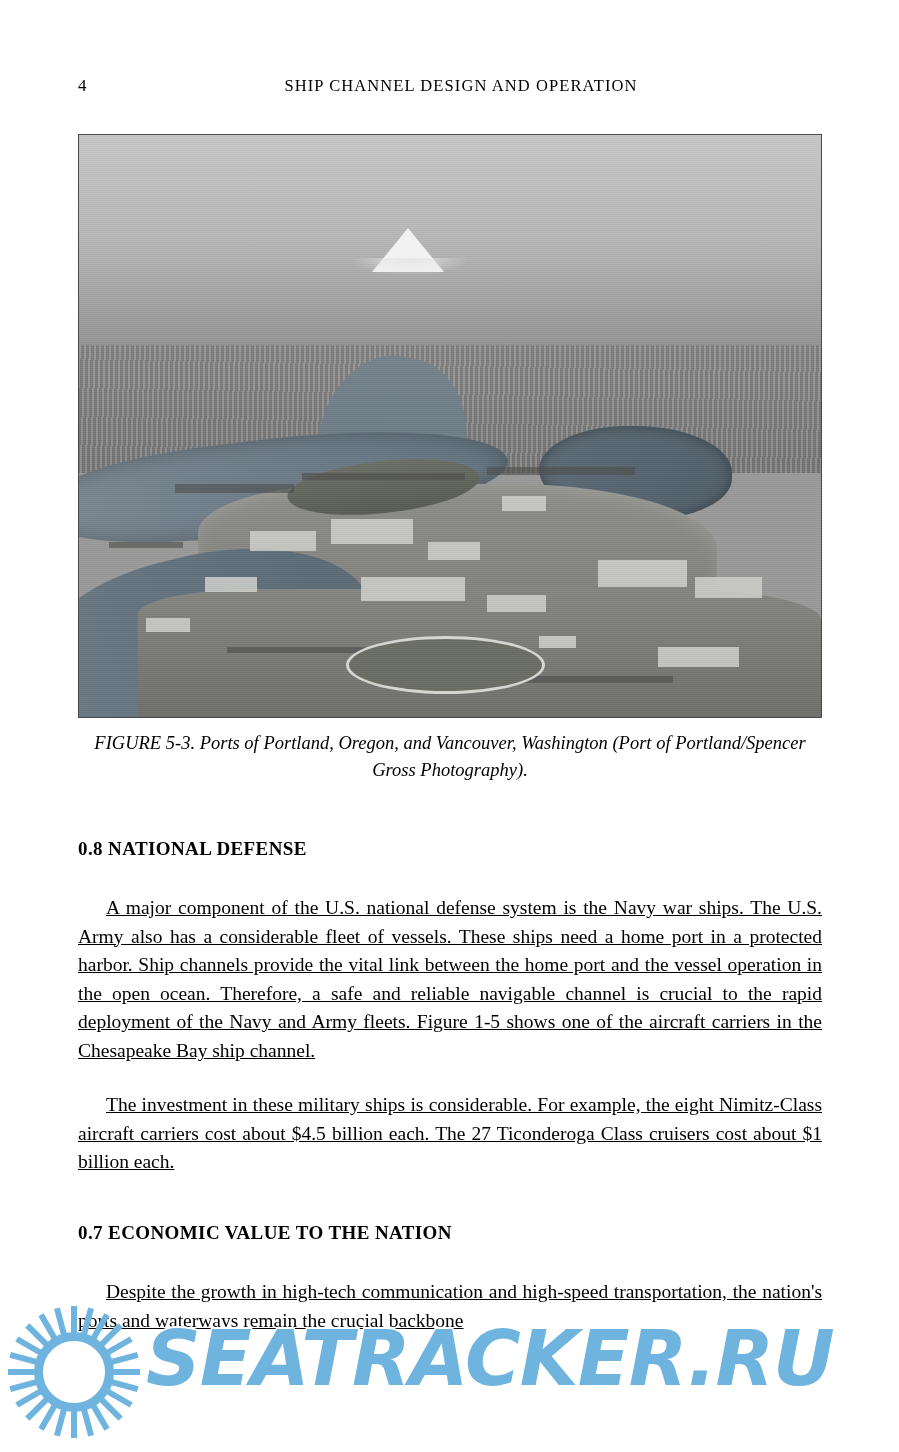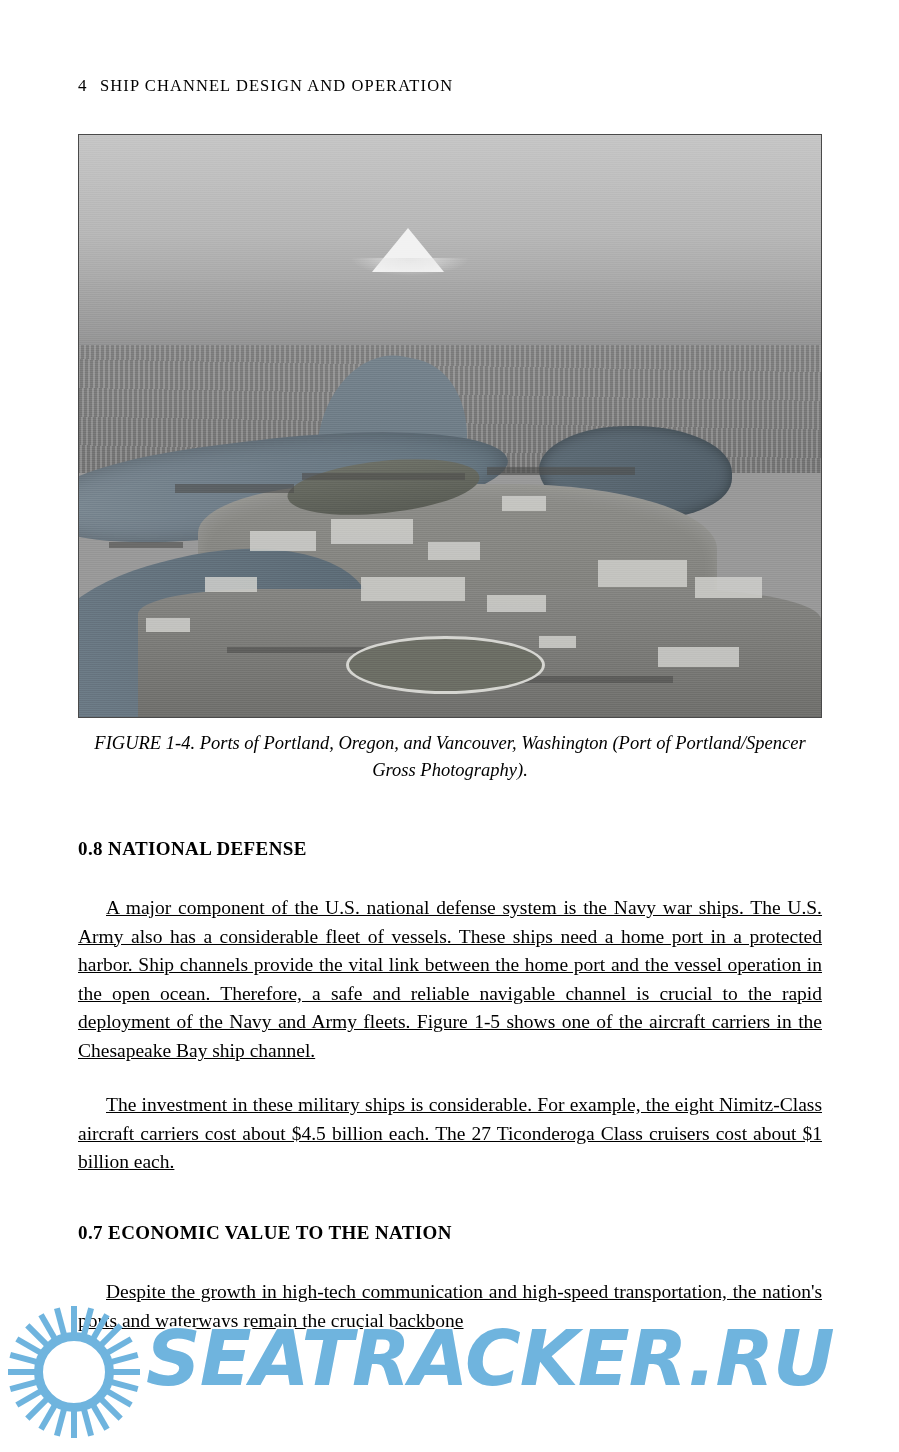--- a/index.html
+++ b/index.html
@@ -36,21 +36,21 @@
     left: 0;
     top: 0;
     font-size: 17px;
     letter-spacing: 0.3px;
   }
   .head-title {
     position: absolute;
     left: 0;
     top: 0;
     width: 744px;
-    text-align: left;
+    text-align: center;
     font-size: 16.5px;
     letter-spacing: 1.1px;
     padding-left: 22px;
     box-sizing: border-box;
   }
 
   
   .figure-wrap {
     position: absolute;
     left: 78px;
@@ -336,21 +336,21 @@
         <div class="dk" style="left:55%;top:57%;width:20%;height:1.4%;"></div>
         <div class="dk" style="left:20%;top:88%;width:26%;height:1%;"></div>
         <div class="dk" style="left:46%;top:93%;width:34%;height:1.2%;"></div>
         <div class="dk" style="left:4%;top:70%;width:10%;height:1%;"></div>
       </div>
       <div class="oval-track"></div>
       <div class="grain"></div>
     </div>
   </div>
 
-  <div class="caption">FIGURE 1-4. Ports of Portland, Oregon, and Vancouver, Washington (Port of Portland/Spencer Gross Photography).</div>
+  <div class="caption">FIGURE 5-3. Ports of Portland, Oregon, and Vancouver, Washington (Port of Portland/Spencer Gross Photography).</div>
 
   <div class="sec-head" id="sec13">0.8  NATIONAL DEFENSE</div>
   <div class="para indent" id="p1">A major component of the U.S. national defense system is the Navy war ships. The U.S. Army also has a considerable fleet of vessels. These ships need a home port in a protected harbor. Ship channels provide the vital link between the home port and the vessel operation in the open ocean. Therefore, a safe and reliable navigable channel is crucial to the rapid deployment of the Navy and Army fleets. Figure 1-5 shows one of the aircraft carriers in the Chesapeake Bay ship channel.</div>
   <div class="para indent" id="p2">The investment in these military ships is considerable. For example, the eight Nimitz-Class aircraft carriers cost about $4.5 billion each. The 27 Ticonderoga Class cruisers cost about $1 billion each.</div>
 
   <div class="sec-head" id="sec14">0.7  ECONOMIC VALUE TO THE NATION</div>
   <div class="para indent" id="p3">Despite the growth in high-tech communication and high-speed transportation, the nation's ports and waterways remain the crucial backbone</div>
 
   <div class="watermark">
     <div class="wm-sun">

